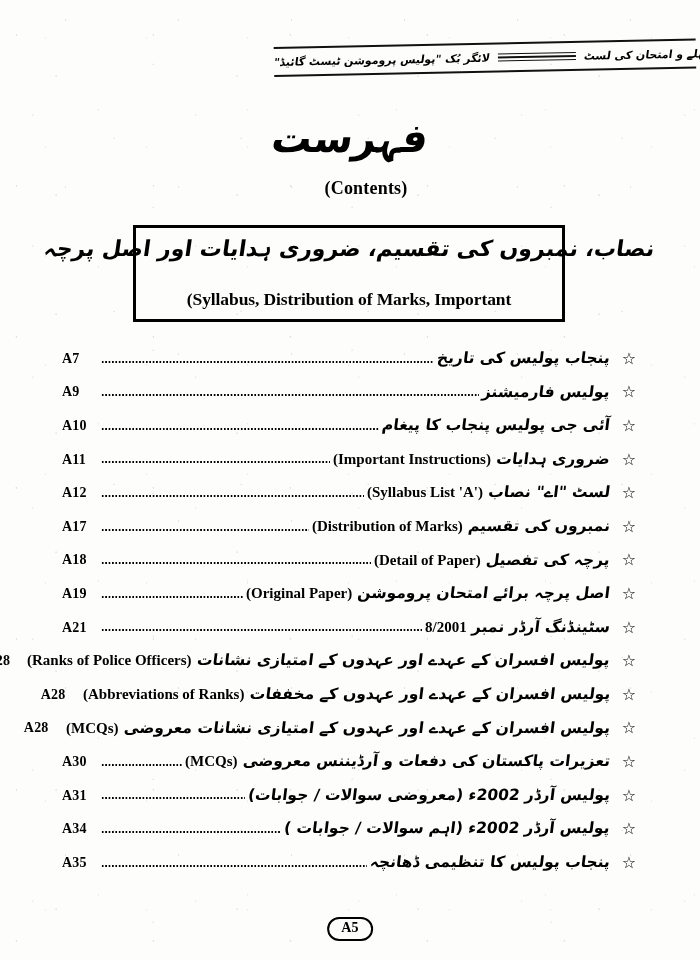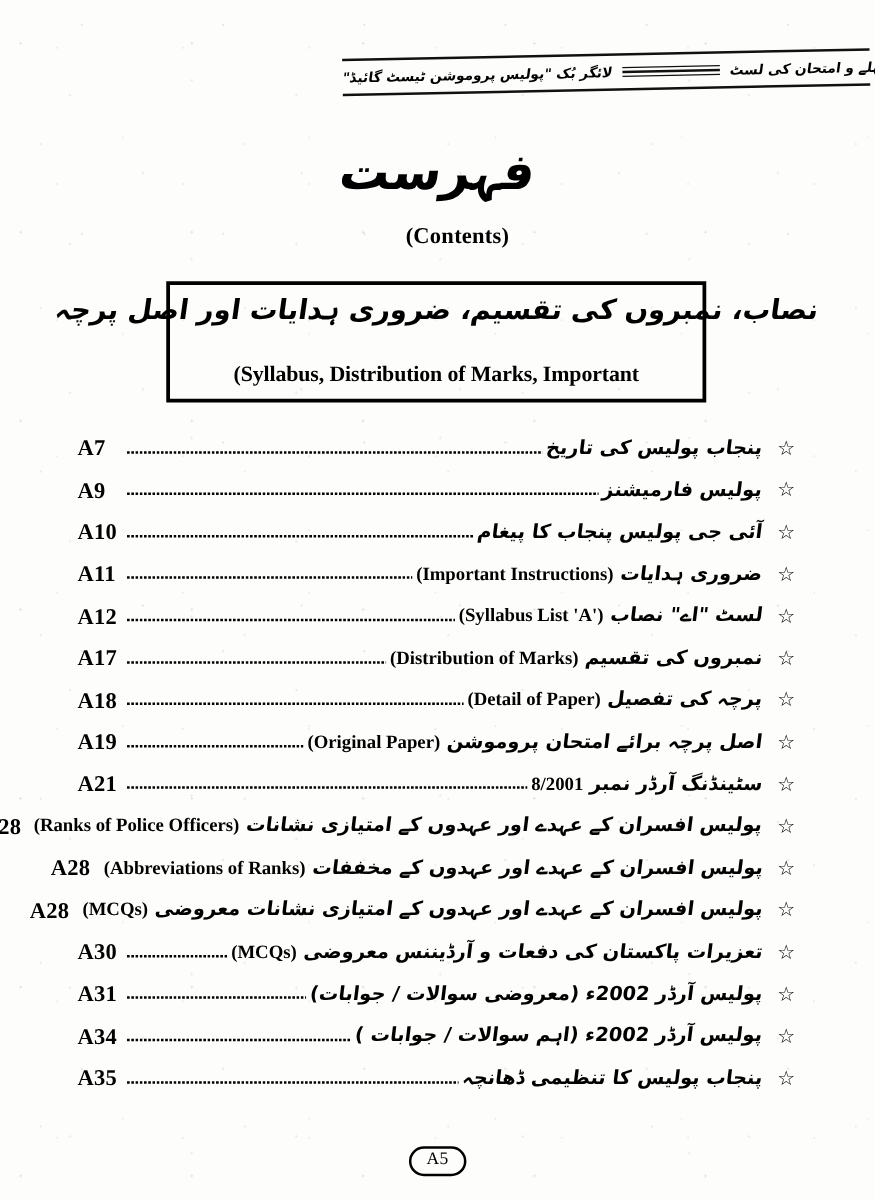--- a/index.html
+++ b/index.html
@@ -215,39 +215,39 @@
     bottom: 3px;
     height: 2.1px;
     background-image: radial-gradient(circle, #000 0 1.05px, transparent 1.15px);
     background-size: 3.4px 2.1px;
     background-repeat: repeat-x;
   }
   .pagenum {
     flex: 0 0 auto;
     direction: ltr;
     font-family: "Liberation Serif", "DejaVu Serif", serif;
-    font-size: 18px;
+    font-size: 14px;
     font-weight: 700;
     letter-spacing: .2px;
     text-align: left;
     min-width: 38px;
   }
 
   
   .folio {
     position: absolute;
     left: 50%;
     top: 917px;
     transform: translateX(-50%);
     border: 2px solid #000;
     border-radius: 999px;
     padding: 2px 12px 3px;
     font-family: "Liberation Serif", serif;
     font-size: 14px;
-    font-weight: 400;
+    font-weight: 700;
     line-height: 1.05;
     letter-spacing: .3px;
   }
 </style>
 </head>
 <body>
 
 <div class="page"></div>
 
 <div class="header-band">

